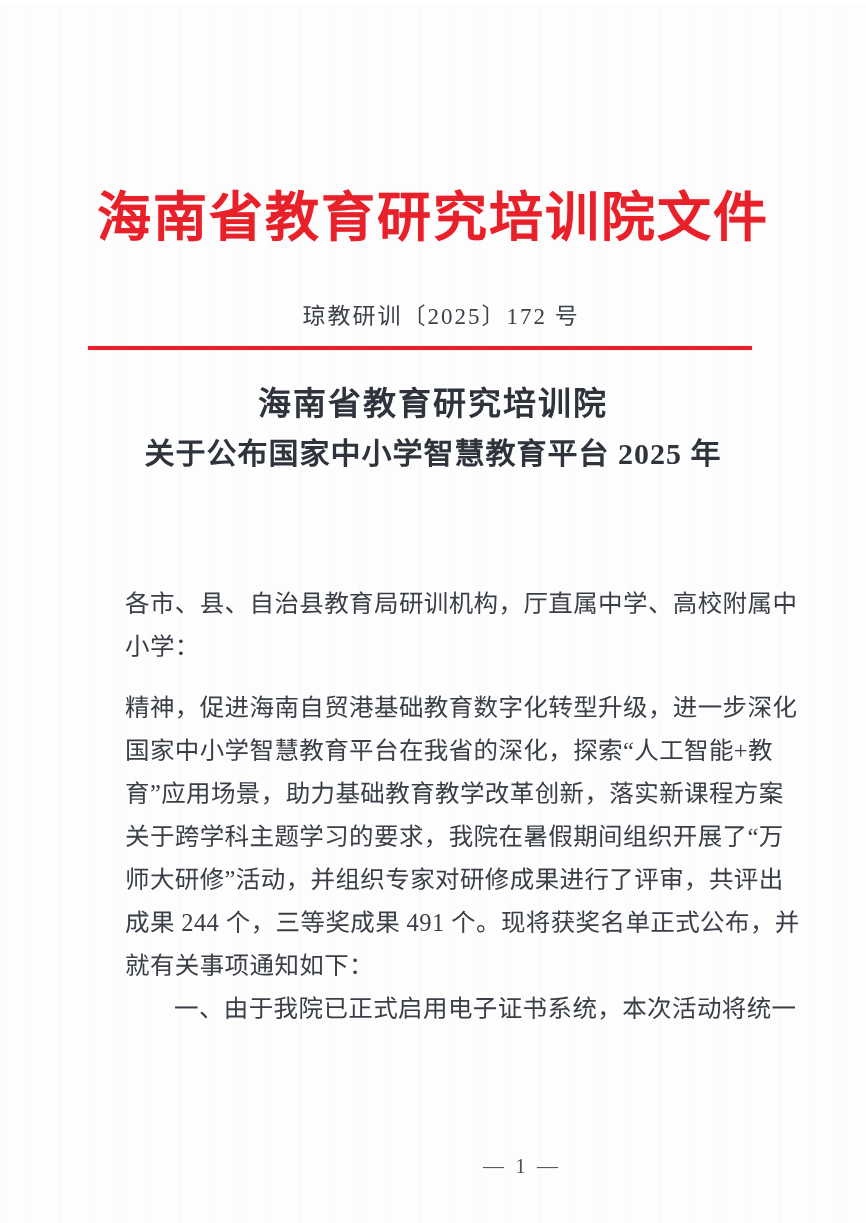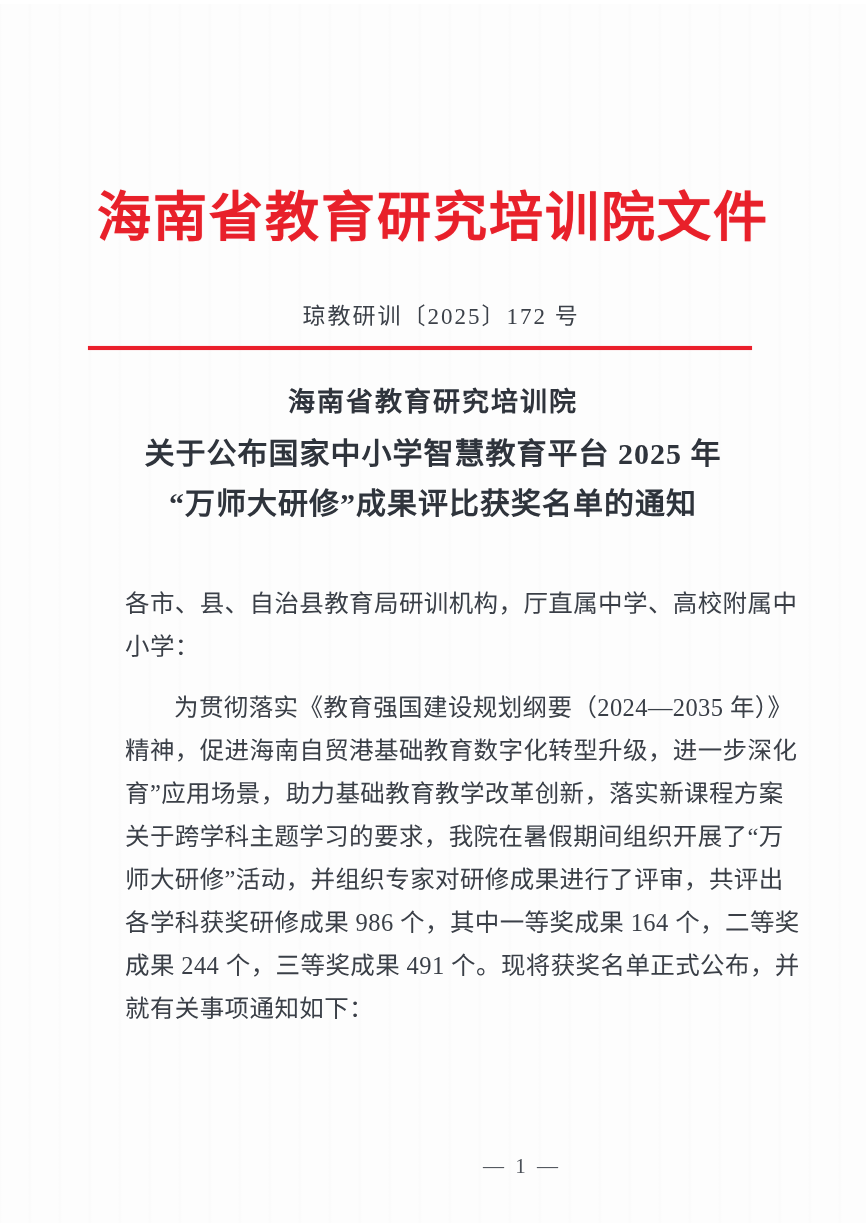--- a/index.html
+++ b/index.html
@@ -88,23 +88,22 @@
   }
   .title-line {
     color: #2f343c;
     font-weight: bold;
     font-size: 30px;
     line-height: 50px;
     letter-spacing: 1px;
     white-space: nowrap;
   }
   .title-line.issuer {
-    font-size: 27px;
+    font-size: 33px;
     letter-spacing: 2px;
-    font-family: Liberation Mono, monospace;
   }
 
   
   .body-block {
     position: absolute;
     left: 125px;
     top: 578px;
     width: 644px;
     color: #3a3f47;
     font-size: 24.5px;
@@ -150,39 +149,38 @@
     <div class="masthead-title">海南省教育研究培训院文件</div>
   </div>
 
   <div class="doc-number">琼教研训〔2025〕172 号</div>
 
   <div class="red-rule"></div>
 
   <div class="title-block">
     <div class="title-line issuer">海南省教育研究培训院</div>
     <div class="title-line">关于公布国家中小学智慧教育平台 2025 年</div>
-    <div class="title-line">“万师大研修”成果评比获奖名单的通知</div>
   </div>
 
   <div class="body-block">
 
     <div class="body-line">各市、县、自治县教育局研训机构，厅直属中学、高校附属中</div>
     <div class="body-line">小学：</div>
 
     <div class="body-line blank"></div>
 
-    <div class="body-line indent">为贯彻落实《教育强国建设规划纲要（2024—2035 年）》</div>
     <div class="body-line">精神，促进海南自贸港基础教育数字化转型升级，进一步深化</div>
+    <div class="body-line">国家中小学智慧教育平台在我省的深化，探索“人工智能+教</div>
     <div class="body-line">育”应用场景，助力基础教育教学改革创新，落实新课程方案</div>
     <div class="body-line">关于跨学科主题学习的要求，我院在暑假期间组织开展了“万</div>
     <div class="body-line">师大研修”活动，并组织专家对研修成果进行了评审，共评出</div>
-    <div class="body-line">各学科获奖研修成果 986 个，其中一等奖成果 164 个，二等奖</div>
     <div class="body-line">成果 244 个，三等奖成果 491 个。现将获奖名单正式公布，并</div>
     <div class="body-line">就有关事项通知如下：</div>
 
+    <div class="body-line indent">一、由于我院已正式启用电子证书系统，本次活动将统一</div>
 
   </div>
 
   <div class="page-number">
     <span class="pn-inner">— 1 —</span>
   </div>
 
 </div>
 
 </body></html>

